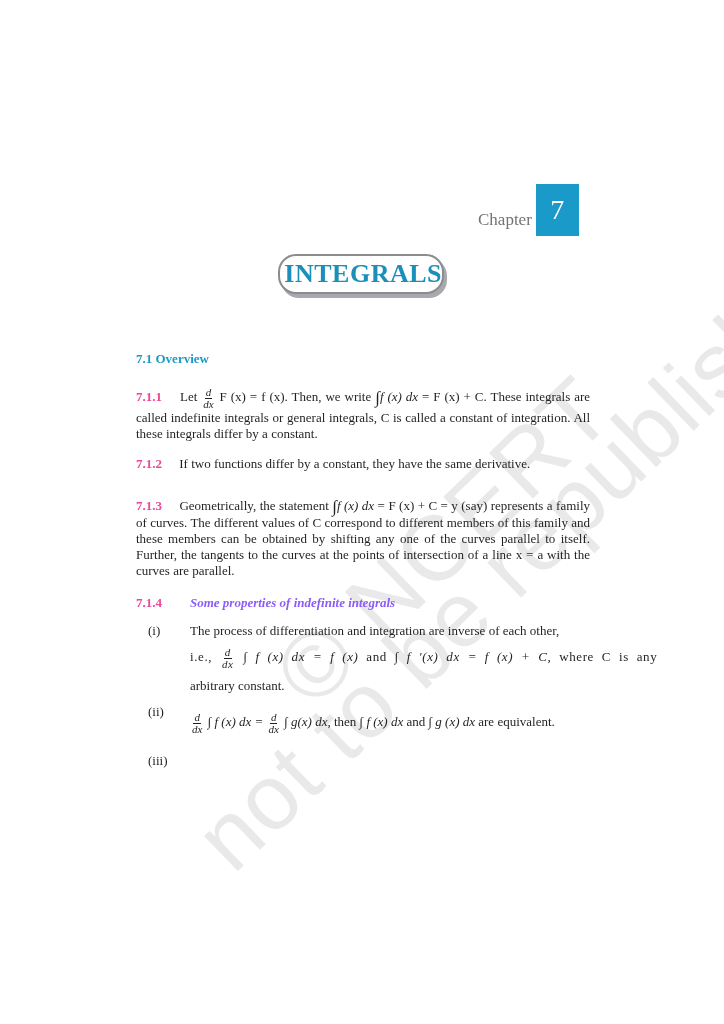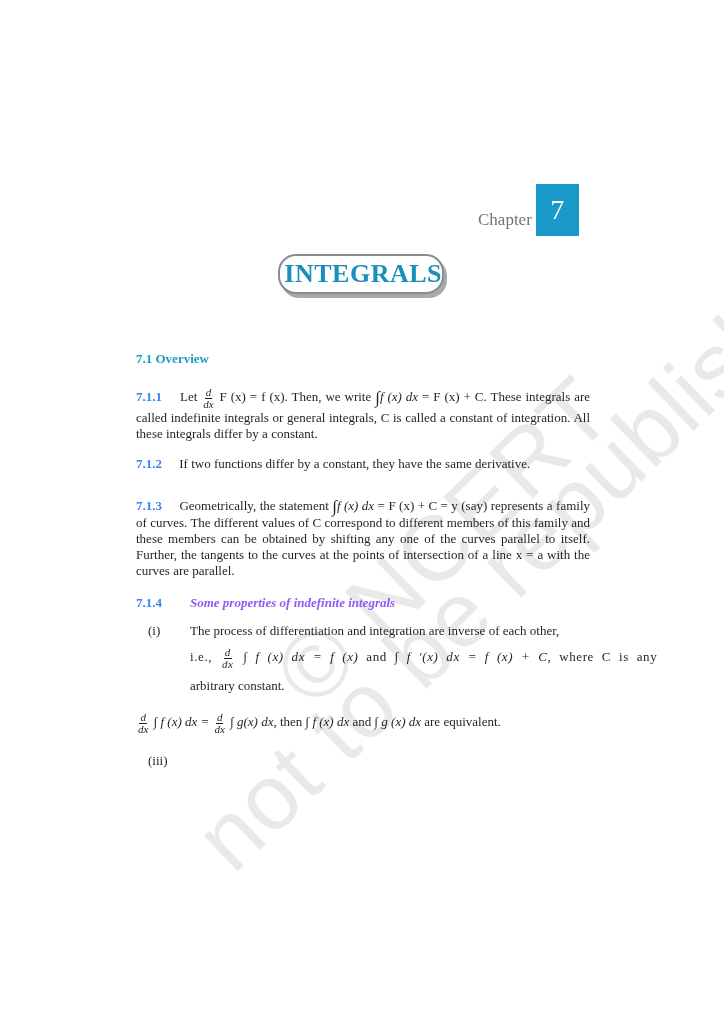--- a/index.html
+++ b/index.html
@@ -22,21 +22,21 @@
 
   .title-pill { position: absolute; left: 278px; top: 254px; width: 162px; height: 36px;
                 border: 2px solid #8a8c8e; border-radius: 18px; background: #ffffff;
                 box-shadow: 3px 4px 0 #a7a9ac; display: flex; align-items: center; justify-content: flex-end; }
   .title-text { font-size: 26px; font-weight: bold; color: #1a8fb9; letter-spacing: 0.5px; }
 
   
   .content { position: absolute; left: 136px; top: 351px; width: 454px; font-size: 13px; line-height: 16px; }
   .sec-heading { color: #1a9ac8; font-weight: bold; font-size: 13px; margin-bottom: 20px; }
   .para { text-align: justify; margin-bottom: 12px; }
-  .num { color: #3b82f6; font-weight: bold; margin-right: 14px; }
+  .num { color: #ec4899; font-weight: bold; margin-right: 14px; }
   .it { font-style: italic; font-family: Liberation Serif, serif; }
   .frac { display: inline-flex; flex-direction: column; align-items: center; vertical-align: middle;
           font-style: italic; font-size: 11px; line-height: 11px; margin: 0 2px; }
   .frac .n { border-bottom: 1px solid #231f20; padding: 0 1px; }
   .int { font-size: 17px; font-style: italic; vertical-align: -2px; }
   .sub-heading { display: flex; margin: 16px 0 12px 0; align-items: flex-end; }
   .sub-heading .num { width: 40px; margin-right: 14px; }
   .sub-heading .label { color: #8b5cf6; font-style: italic; font-weight: bold; }
   .item { display: flex; margin-bottom: 10px; }
   .item .rn { width: 54px; flex: none; padding-left: 12px; box-sizing: border-box; }
@@ -111,20 +111,21 @@
           </span>
           <span class="it">∫ f (x) dx = f (x)</span>
           <span>and</span>
           <span class="it">∫ f ′(x) dx = f (x) + C</span><span>, where C is any</span>
         </div>
         <div>arbitrary constant.</div>
       </div>
     </div>
 
     <div class="item">
+      <span class="rn">(ii)</span>
       <div class="body">
         <div class="mline">
           <span class="frac">
             <span class="n">d</span>
             <span>dx</span>
           </span>
           <span class="it">∫ f (x) dx =</span>
           <span class="frac">
             <span class="n">d</span>
             <span>dx</span>

